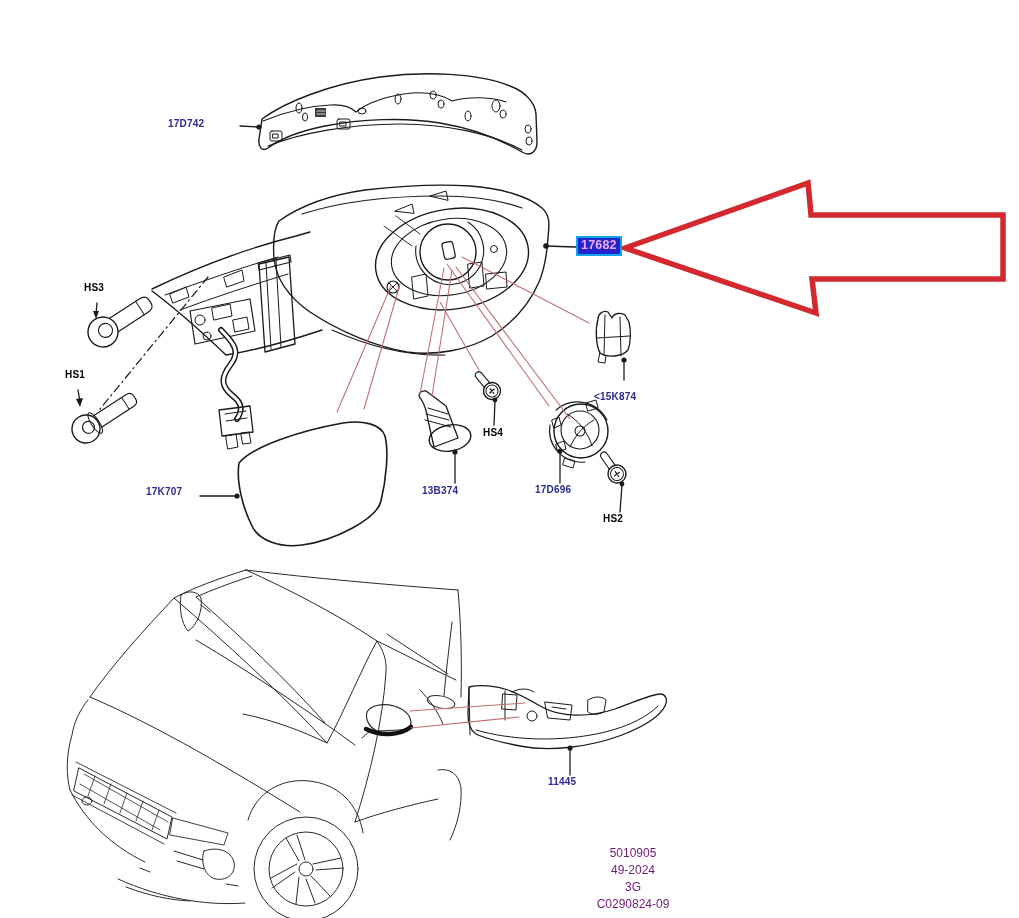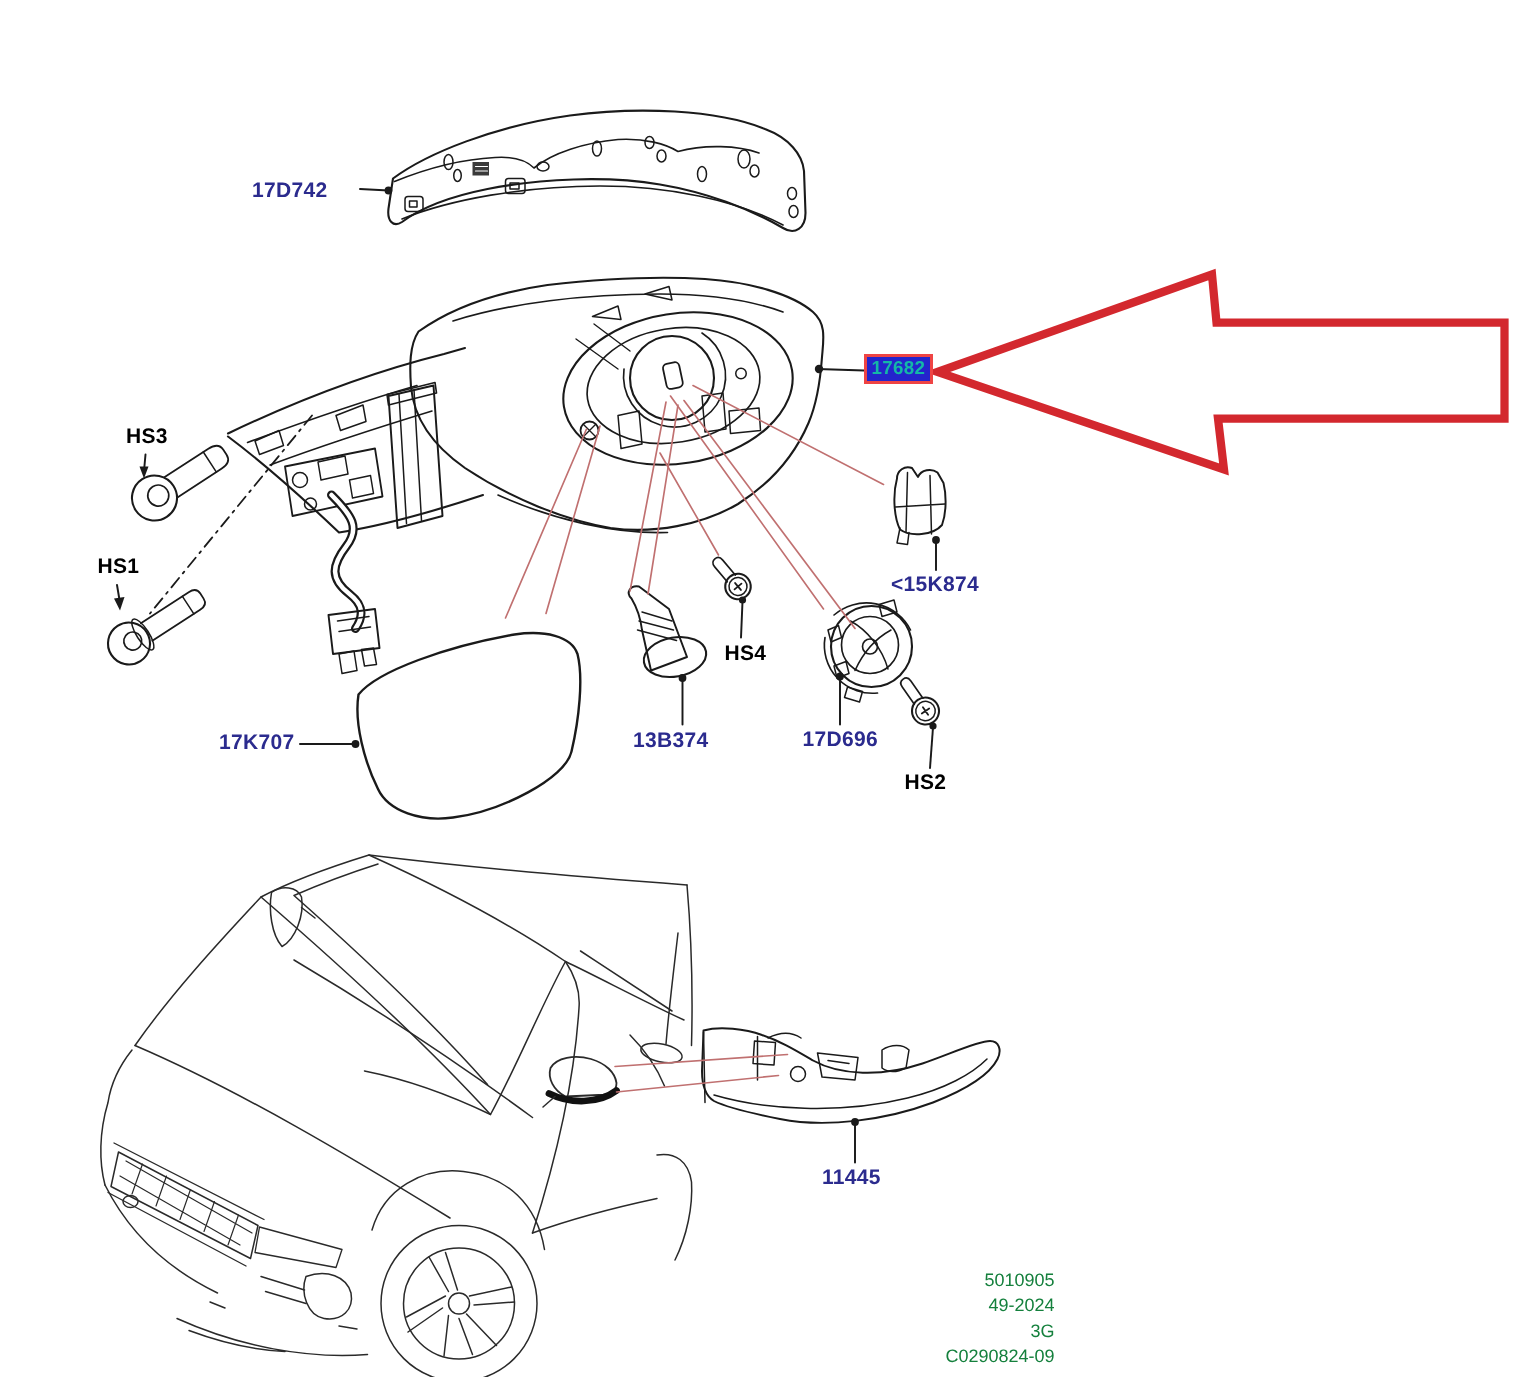--- a/index.html
+++ b/index.html
@@ -2,32 +2,32 @@
 <html><head>
 <meta charset="utf-8">
 <style>
   html,body{margin:0;padding:0;background:#ffffff;}
   #canvas{
     position:relative;width:1019px;height:918px;background:#ffffff;overflow:hidden;
     font-family:"Liberation Sans","DejaVu Sans",sans-serif;
   }
   #art{position:absolute;left:0;top:0;}
   .lbl{
-    position:absolute;font-weight:bold;font-size:14px;letter-spacing:.2px;
+    position:absolute;font-weight:bold;font-size:10px;letter-spacing:.2px;
     white-space:nowrap;cursor:pointer;
   }
   .part{color:#2b2b8e;}
   .hw{color:#000000;}
   .sel{
-    background:#2424cc;color:#14b8a6;border:2px solid #ef4444;
+    background:#2424cc;color:#f0abfc;border:2px solid #0ea5e9;
     padding:0 3px 1px 3px;font-size:12.5px;line-height:15px;
   }
   #footer{
-    position:absolute;left:563px;top:845px;width:140px;text-align:right;
-    font-size:12px;line-height:17px;color:#15803d;font-weight:normal;
+    position:absolute;left:563px;top:845px;width:140px;text-align:center;
+    font-size:12px;line-height:17px;color:#701a75;font-weight:normal;
   }
 </style>
 </head>
 <body>
 
 <div id="canvas">
 
 <svg id="art" width="1019" height="918" viewBox="0 0 1019 918" fill="none" stroke="#1a1a1a" stroke-width="1.4" stroke-linecap="round" stroke-linejoin="round">
 
   <g>
@@ -252,21 +252,21 @@
 
 <div class="lbl part" style="left:168px;top:118px">17D742</div>
 <div class="lbl sel" style="left:576px;top:236px">17682</div>
 <div class="lbl hw" style="left:84px;top:282px">HS3</div>
 <div class="lbl hw" style="left:65px;top:369px">HS1</div>
 <div class="lbl part" style="left:146px;top:486px">17K707</div>
 <div class="lbl part" style="left:422px;top:485px">13B374</div>
 <div class="lbl hw" style="left:483px;top:427px">HS4</div>
 <div class="lbl part" style="left:535px;top:484px">17D696</div>
 <div class="lbl hw" style="left:603px;top:513px">HS2</div>
-<div class="lbl part" style="left:594px;top:381px">&lt;15K874</div>
+<div class="lbl part" style="left:594px;top:391px">&lt;15K874</div>
 <div class="lbl part" style="left:548px;top:776px">11445</div>
 
 <div id="footer">
   <div>5010905</div>
   <div>49-2024</div>
   <div>3G</div>
   <div>C0290824-09</div>
 </div>
 
 </div>

